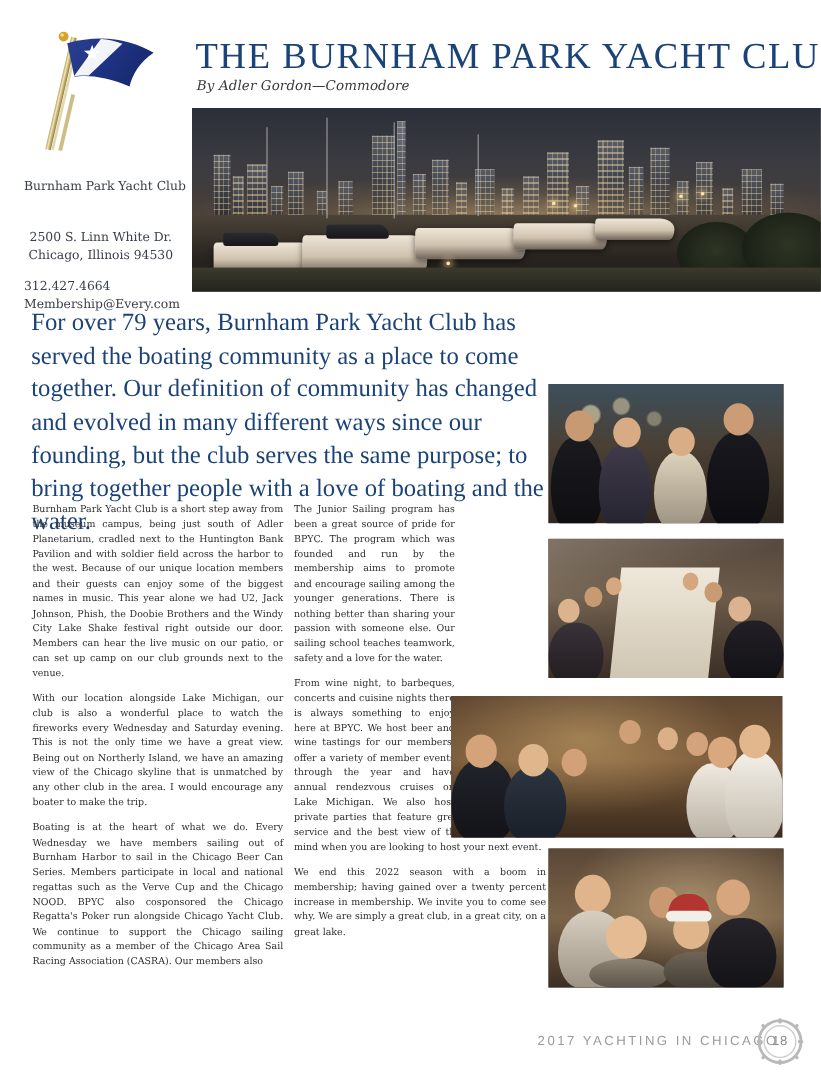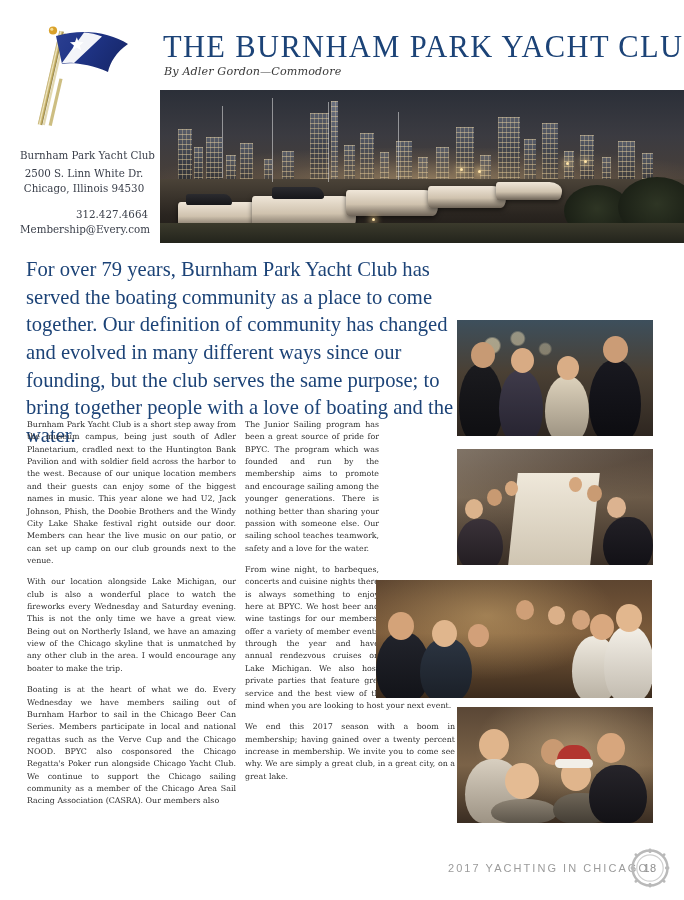--- a/index.html
+++ b/index.html
@@ -121,23 +121,23 @@
   
   .contact {
     position: absolute;
     left: 20px; top: 148px;
     width: 128px;
     color: #3a3f4a;
     font-family: "DejaVu Serif", "Liberation Serif", serif;
     font-size: 10.3px;
     line-height: 1.45;
   }
-  .contact .c-name { text-align: center; margin-bottom: 3px; white-space: nowrap; }
+  .contact .c-name { text-align: center; margin-bottom: 28px; white-space: nowrap; }
   .contact .c-addr { text-align: center; margin-bottom: 11px; }
-  .contact .c-contact { text-align: right; }
+  .contact .c-contact { }
   .contact .c-line { display: block; }
 
   
   .lead {
     position: absolute;
     left: 26px; top: 256px;
     width: 632px;
     font-family: "Liberation Serif", "DejaVu Serif", serif;
     font-size: 20.6px;
     line-height: 1.345;
@@ -365,21 +365,21 @@
   <div class="col col-left">
     <p>Burnham Park Yacht Club is a short step away from the museum campus, being just south of Adler Planetarium, cradled next to the Huntington Bank Pavilion and with soldier field across the harbor to the west. Because of our unique location members and their guests can enjoy some of the biggest names in music. This year alone we had U2, Jack Johnson, Phish, the Doobie Brothers and the Windy City Lake Shake festival right outside our door. Members can hear the live music on our patio, or can set up camp on our club grounds next to the venue.</p>
     <p>With our location alongside Lake Michigan, our club is also a wonderful place to watch the fireworks every Wednesday and Saturday evening. This is not the only time we have a great view. Being out on Northerly Island, we have an amazing view of the Chicago skyline that is unmatched by any other club in the area. I would encourage any boater to make the trip.</p>
     <p>Boating is at the heart of what we do. Every Wednesday we have members sailing out of Burnham Harbor to sail in the Chicago Beer Can Series. Members participate in local and national regattas such as the Verve Cup and the Chicago NOOD. BPYC also cosponsored the Chicago Regatta's Poker run alongside Chicago Yacht Club. We continue to support the Chicago sailing community as a member of the Chicago Area Sail Racing Association (CASRA). Our members also</p>
   </div>
 
   <div class="col col-mid">
     <div class="wrap-shape"></div>
     <p>The Junior Sailing program has been a great source of pride for BPYC. The program which was founded and run by the membership aims to promote and encourage sailing among the younger generations.  There is nothing better than sharing your passion with someone else. Our sailing school teaches teamwork, safety and a love for the water.</p>
     <p>From wine night, to barbeques, concerts and cuisine nights there is always something to enjoy here at BPYC. We host beer and wine tastings for our members, offer a variety of member events through the year and have annual rendezvous cruises on Lake Michigan. We also host private parties that feature great food, wonderful service and the best view of the city. Keep us in mind when you are looking to host your next event.</p>
-    <p>We end this 2017 season with a boom in membership; having gained over a twenty percent increase in membership. We invite you to come see why. We are simply a great club, in a great city, on a great lake.</p>
+    <p>We end this 2022 season with a boom in membership; having gained over a twenty percent increase in membership. We invite you to come see why. We are simply a great club, in a great city, on a great lake.</p>
   </div>
 
   <div class="photo ph1">
     <div class="ph-bg-party"></div>
     <div class="fig" style="left:2px;  top:44px; width:44px; height:76px; background:linear-gradient(180deg,#1b1b1f,#0e0e11);"></div>
     <div class="head" style="left:14px; top:22px; width:24px; height:26px; background:#c79a74;"></div>
     <div class="fig" style="left:42px; top:50px; width:44px; height:70px; background:linear-gradient(180deg,#3f3b4a,#262330);"></div>
     <div class="head" style="left:54px; top:28px; width:23px; height:25px; background:#d8ab84;"></div>
     <div class="fig" style="left:88px; top:56px; width:44px; height:64px; background:linear-gradient(180deg,#ded3bd,#9b9180);"></div>
     <div class="head" style="left:100px;top:36px; width:22px; height:24px; background:#d9ad86;"></div>

